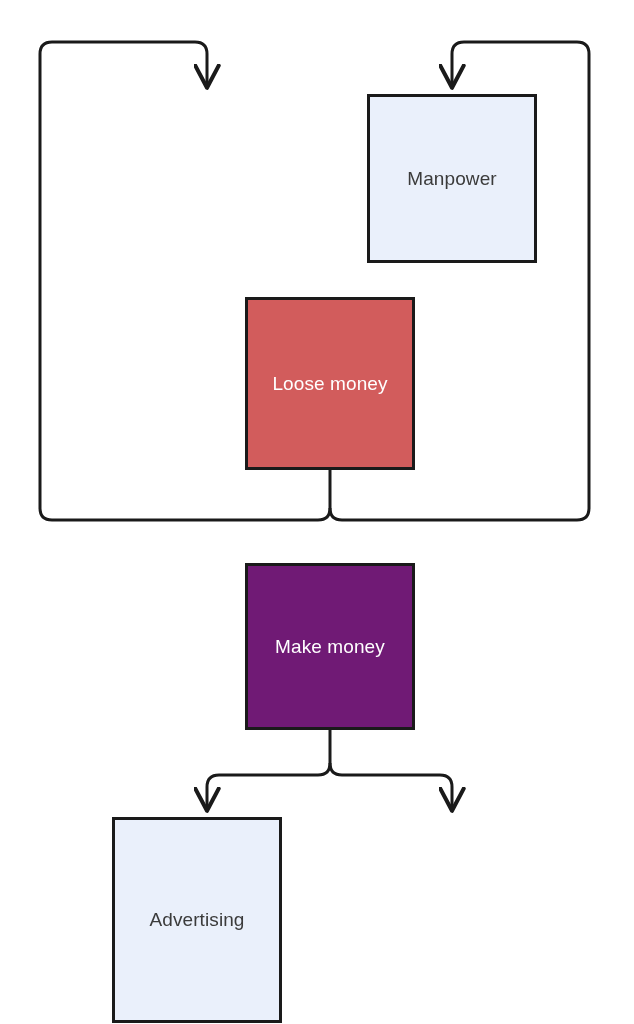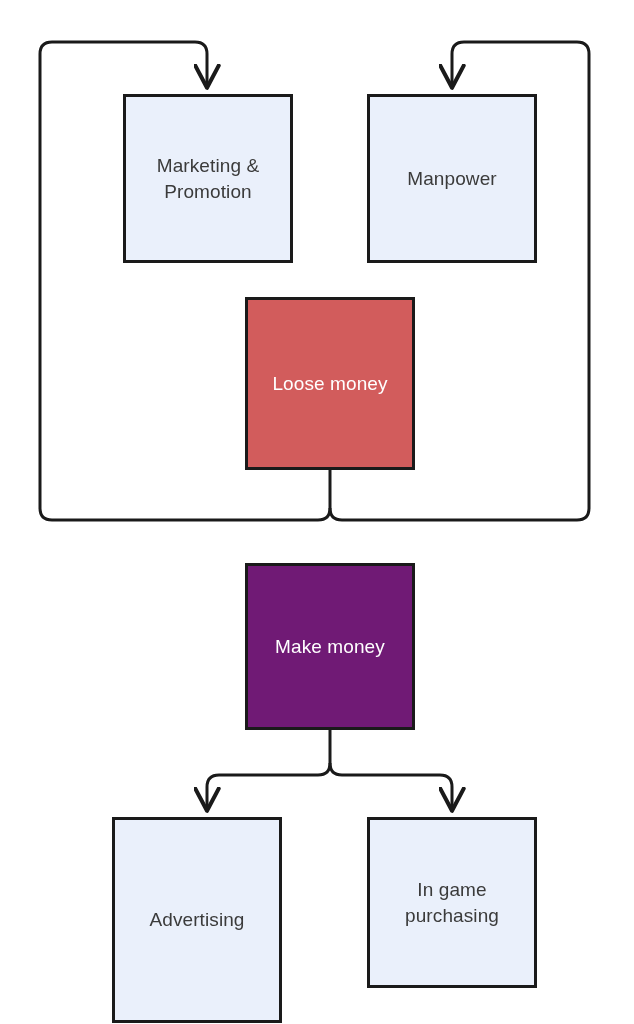--- a/index.html
+++ b/index.html
@@ -97,27 +97,23 @@
                L207,809" marker-end="url(#arrowhead)"></path>
 
       <path d="M330,763
                Q330,775 342,775
                L440,775
                Q452,775 452,787
                L452,809" marker-end="url(#arrowhead)"></path>
     </g>
   </svg>
 
-  <div class="node node-plain" style="left:123px; top:94px; width:170px; height:169px;">Marketing &amp;
-Promotion</div>
 
   <div class="node node-plain" style="left:367px; top:94px; width:170px; height:169px;">Manpower</div>
 
   <div class="node node-loss" style="left:245px; top:297px; width:170px; height:173px;">Loose money</div>
 
   <div class="node node-gain" style="left:245px; top:563px; width:170px; height:167px;">Make money</div>
 
   <div class="node node-plain" style="left:112px; top:817px; width:170px; height:206px;">Advertising</div>
 
-  <div class="node node-plain" style="left:367px; top:817px; width:170px; height:171px;">In game
-purchasing</div>
 
 </div>
 
 </body></html>

